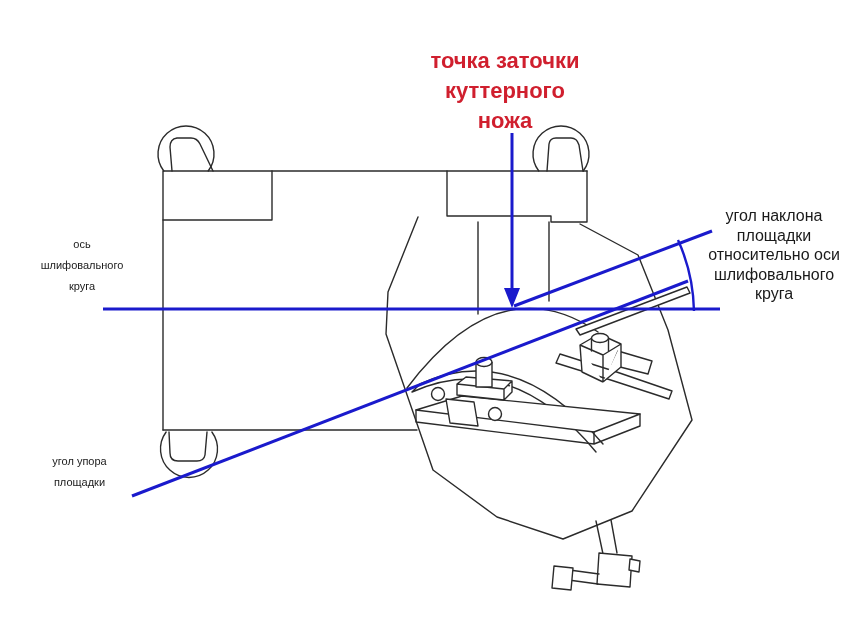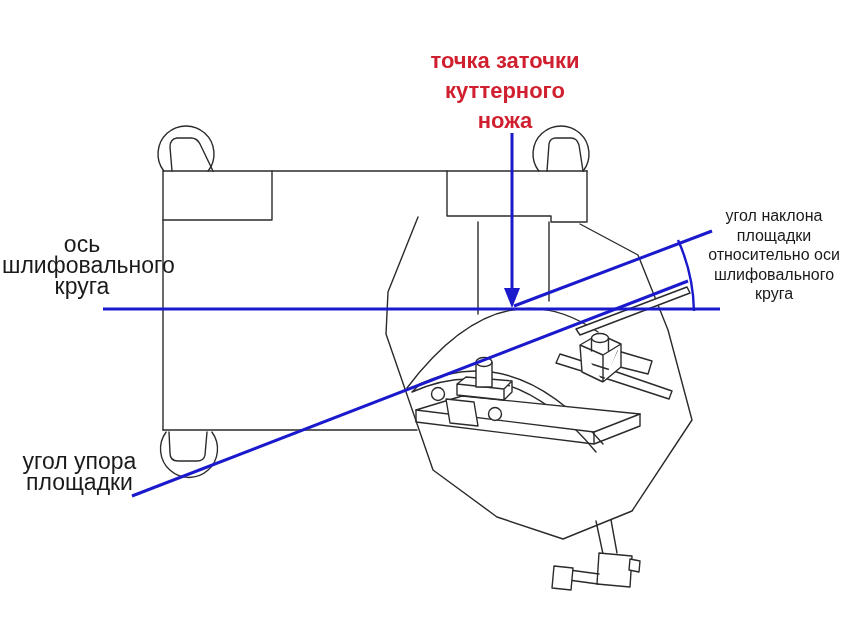--- a/index.html
+++ b/index.html
@@ -15,21 +15,21 @@
     position:relative;width:862px;height:624px;background:var(--background);
     overflow:hidden;
   }
   .stage svg{position:absolute;left:0;top:0;}
   .k{stroke:var(--outline);stroke-width:1.4;fill:none;stroke-linejoin:round;stroke-linecap:round;}
   .kf{stroke:var(--outline);stroke-width:1.4;fill:var(--background);stroke-linejoin:round;}
   .b{stroke:var(--annotation-blue);stroke-width:3;fill:none;stroke-linecap:butt;}
   .bf{fill:var(--annotation-blue);stroke:none;}
   .lbl{
     position:absolute;text-align:center;white-space:pre-line;
-    color:var(--label-text);font-size:23px;line-height:21px;
+    color:var(--label-text);font-size:11px;line-height:21px;
   }
   .lbl.right{font-size:16px;line-height:19.5px;}
   .title{
     position:absolute;text-align:center;white-space:pre-line;
     color:var(--title-red);font-weight:bold;font-size:22px;line-height:30px;
   }
 </style>
 </head>
 <body>
 

